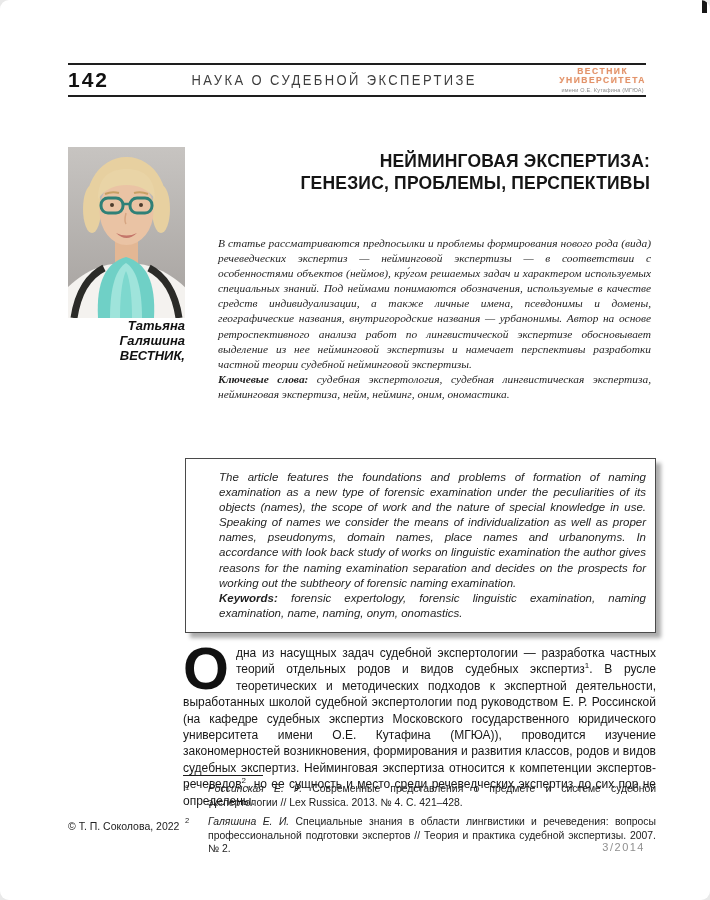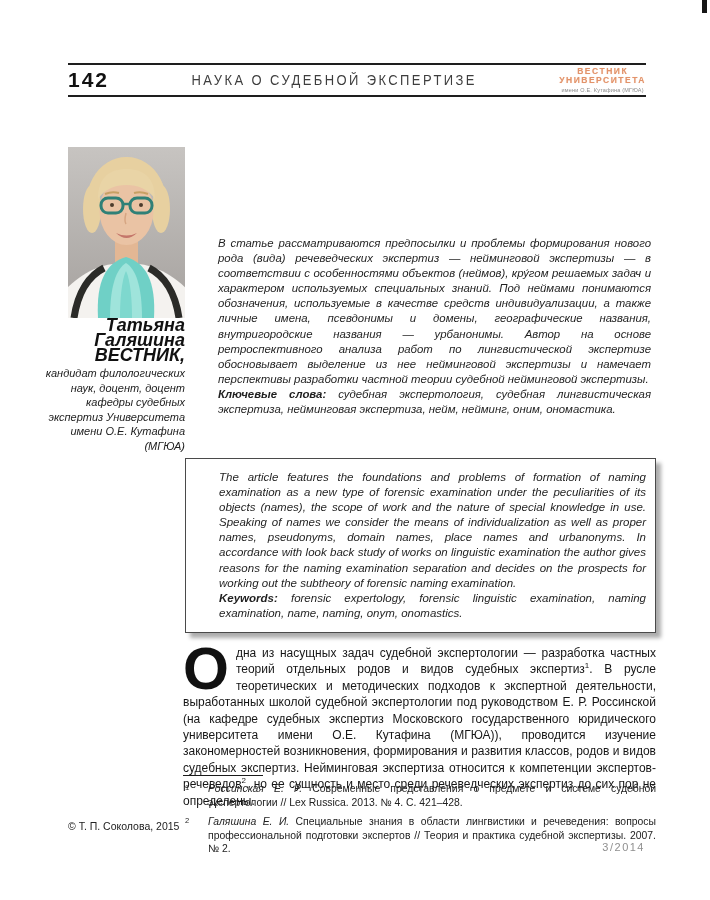--- a/index.html
+++ b/index.html
@@ -1,20 +1,20 @@
 <!DOCTYPE html>
 <html><head>
 <meta charset="utf-8">
 <style>
   * { margin:0; padding:0; box-sizing:border-box; }
   html,body { background:#e9e9e9; }
   .page {
     position:relative; width:710px; height:900px; margin:0 auto;
     background:#ffffff; overflow:hidden;
-    font-family:"Liberation Sans", sans-serif; color:#1c1c1c;
+    font-family:"Liberation Sans", sans-serif; color:#1c1c1c;border-radius:9px;
   }
   .corner-mark { position:absolute; top:0; right:3px; width:5px; height:13px; background:#161616; }
 
   
   .header {
     position:absolute; left:68px; top:63px; width:578px; height:34px;
     border-top:2px solid #1e1e1e; border-bottom:2px solid #1e1e1e;
     display:flex; align-items:center; justify-content:space-between;
   }
   .page-number { font-size:21px; font-weight:bold; letter-spacing:2px; color:#111; }
@@ -23,32 +23,32 @@
   .logo .l1, .logo .l2 {
     font-weight:bold; font-size:8.5px; letter-spacing:1.5px; color:#e2936b;
     text-shadow:0 0 1px #f6d0b8;
   }
   .logo .l3 { font-size:5.5px; color:#8a8a8a; letter-spacing:0.2px; margin-top:1px; }
 
   
   .photo-wrap { position:absolute; left:68px; top:147px; width:117px; height:171px; }
   .photo-wrap svg { display:block; width:117px; height:171px; }
   .author-block { position:absolute; left:42px; top:318px; width:143px; text-align:right; font-style:italic; }
-  .author-name { font-weight:bold; font-size:18px; line-height:15px; color:#111; }
+  .author-name { font-weight:bold; font-size:13px; line-height:15px; color:#111; }
   .author-cred { margin-top:3px; font-size:11px; line-height:14.5px; color:#222; }
 
   
   .title-block { position:absolute; left:220px; top:150px; width:430px; text-align:right; }
   .title-line { font-size:17.5px; font-weight:bold; line-height:22px; color:#151515; letter-spacing:0.2px; }
 
   
   .abstract-ru {
     position:absolute; left:218px; top:236px; width:433px;
     font-style:italic; font-size:11.4px; line-height:15.1px;
-    text-align:justify; color:#1f1f1f;
+    text-align:justify; color:#1f1f1f;font-family:Liberation Serif, serif;
   }
   .abstract-ru b { font-weight:bold;margin-top:36px; }
 
   
   .abstract-en-box {
     position:absolute; left:185px; top:458px; width:471px; min-height:160px;
     border:1px solid #4a4a4a; background:#fff;
     box-shadow:5px 5px 4px #adadad;
     padding:11px 9px 11px 33px;
   }
@@ -140,23 +140,26 @@
       <path d="M48,86 Q58.5,91 69,86 Q58.5,96 48,86 Z" fill="#c4766a"></path>
     </svg>
   </div>
 
   <div class="author-block">
     <div class="author-name">
       <div>Татьяна</div>
       <div>Галяшина</div>
       <div>ВЕСТНИК,</div>
     </div>
-    <div class="author-cred">кандидат филологических наук, доцент, доцент кафедры судебных экспертиз Университета имени О.Е. Кутафина (МГЮА)</div>
   </div>
 
+  <div class="title-block">
+    <div class="title-line">НЕЙМИНГОВАЯ ЭКСПЕРТИЗА:</div>
+    <div class="title-line">ГЕНЕЗИС, ПРОБЛЕМЫ, ПЕРСПЕКТИВЫ</div>
+  </div>
 
   <div class="abstract-ru">
     <span>В статье рассматриваются предпосылки и проблемы формирования нового рода (вида) речеведческих экспертиз — нейминговой экспертизы — в соответствии с особенностями объектов (неймов), кру́гом решаемых задач и характером используемых специальных знаний. Под неймами понимаются обозначения, используемые в качестве средств индивидуализации, а также личные имена, псевдонимы и домены, географические названия, внутригородские названия — урбанонимы. Автор на основе ретроспективного анализа работ по лингвистической экспертизе обосновывает выделение из нее нейминговой экспертизы и намечает перспективы разработки частной теории судебной нейминговой экспертизы.</span><br>
     <b>Ключевые слова:</b><span> судебная экспертология, судебная лингвистическая экспертиза, нейминговая экспертиза, нейм, нейминг, оним, ономастика.</span>
   </div>
 
   <div class="abstract-en-box">
     <div class="abstract-en">
       <span>The article features the foundations and problems of formation of naming examination as a new type of forensic examination under the peculiarities of its objects (names), the scope of work and the nature of special knowledge in use. Speaking of names we consider the means of individualization as well as proper names, pseudonyms, domain names, place names and urbanonyms. In accordance with look back study of works on linguistic examination the author gives reasons for the naming examination separation and decides on the prospects for working out the subtheory of forensic naming examination.</span><br>
       <b>Keywords:</b><span> forensic expertology, forensic linguistic examination, naming examination, name, naming, onym, onomastics.</span>
@@ -170,16 +173,16 @@
   <div class="fn-rule"></div>
   <div class="footnotes">
     <div class="footnote">
       <span class="fn-num">1</span><span class="fn-author">Россинская Е. Р.</span><span> Современные представления о предмете и системе судебной экспертологии // Lex Russica. 2013. № 4. С. 421–428.</span>
     </div>
     <div class="footnote">
       <span class="fn-num">2</span><span class="fn-author">Галяшина Е. И.</span><span> Специальные знания в области лингвистики и речеведения: вопросы профессиональной подготовки экспертов // Теория и практика судебной экспертизы. 2007. № 2.</span>
     </div>
   </div>
 
-  <div class="copyright">© Т. П. Соколова, 2015</div>
+  <div class="copyright">© Т. П. Соколова, 2022</div>
   <div class="issue">3/2014</div>
 
 </div>
 
 </body></html>

